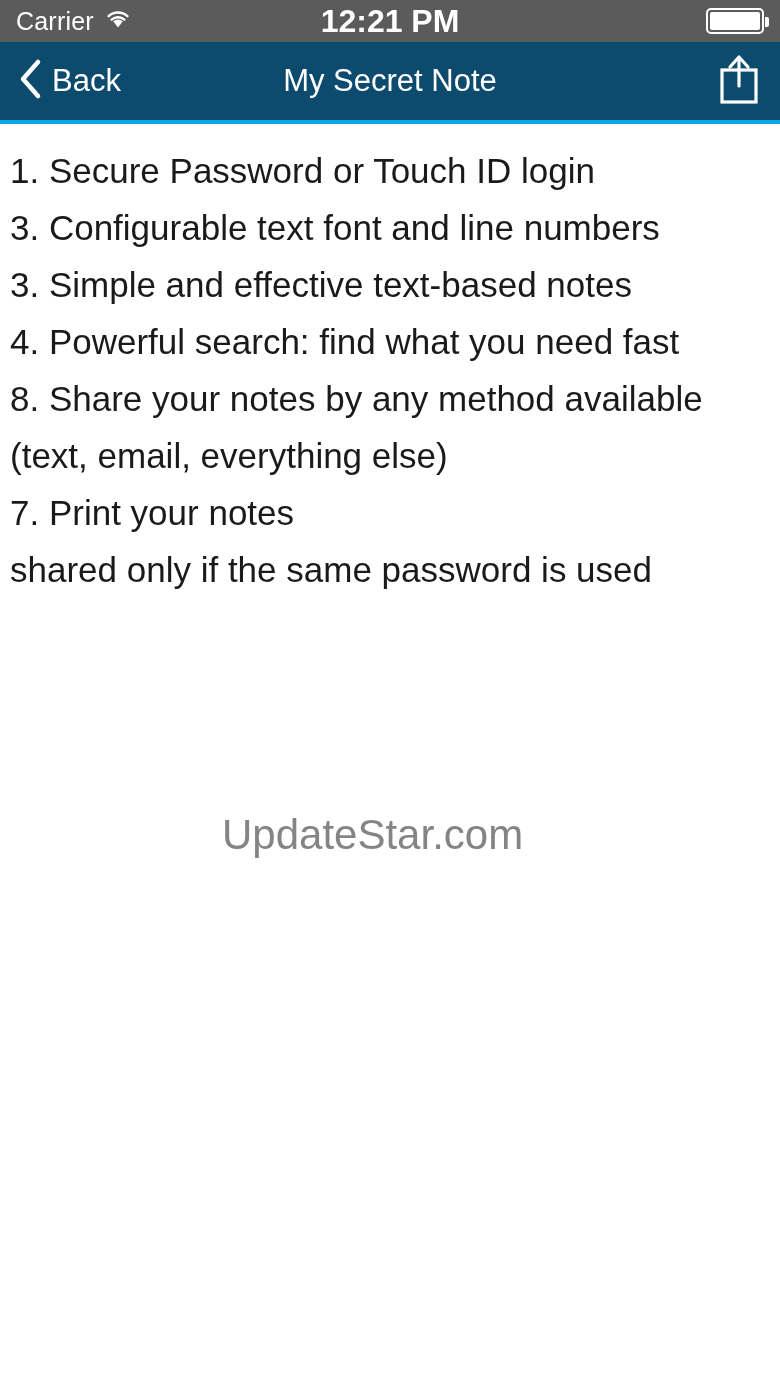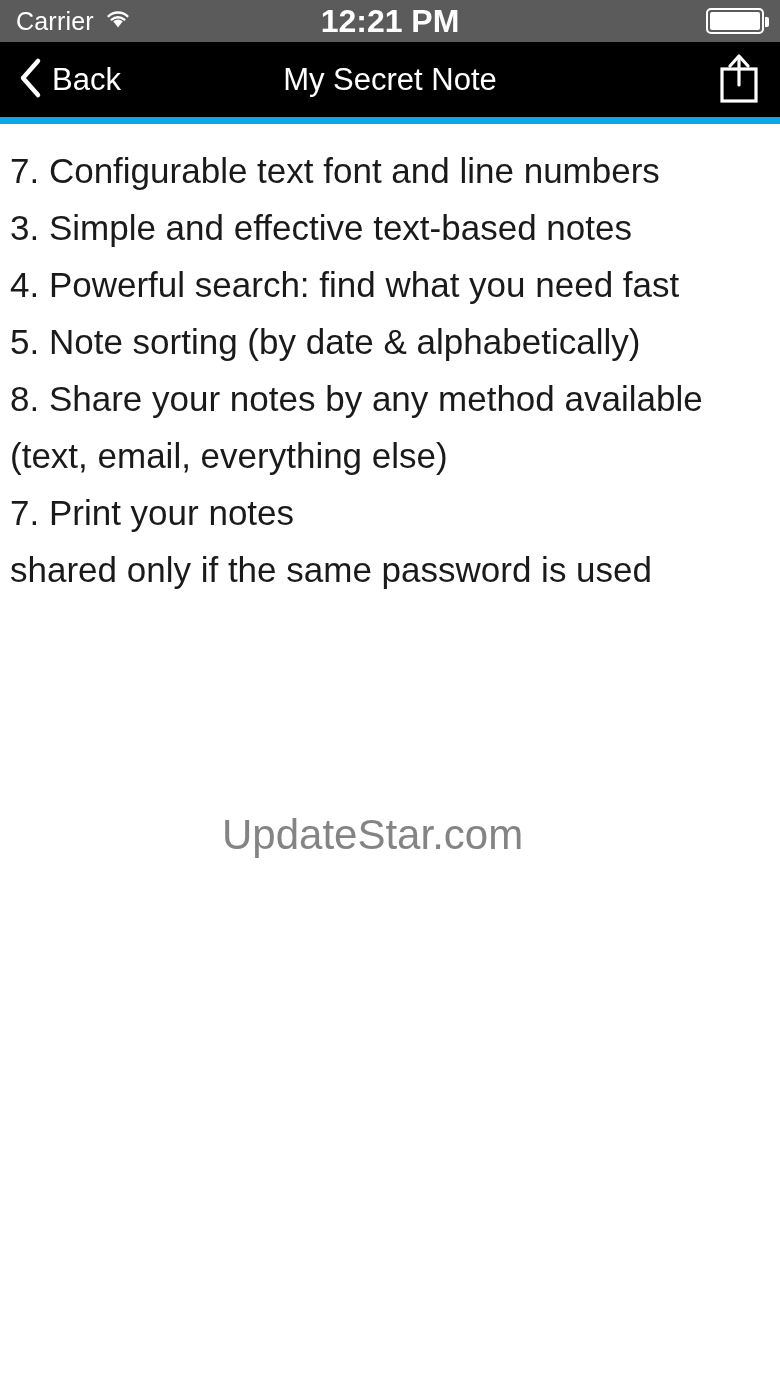--- a/index.html
+++ b/index.html
@@ -79,26 +79,26 @@
   .battery-fill {
     background: #ffffff;
     height: 100%;
     width: 100%;
     border-radius: 2px;
   }
 
   
   .nav-bar {
     height: 82px;
-    background: #000000;
+    background: #0c4a6e;
     display: flex;
     align-items: center;
     position: relative;
     padding: 0 18px;
-    border-bottom: 7px solid #0ea5e9;
+    border-bottom: 4px solid #0ea5e9;
   }
   .nav-back {
     display: flex;
     align-items: center;
     gap: 8px;
     color: #ffffff;
     z-index: 2;
     cursor: pointer;
   }
   .nav-back-label {
@@ -185,24 +185,24 @@
         <svg width="46" height="54" viewBox="0 0 46 54">
           <rect x="6" y="18" width="34" height="32" stroke="#ffffff" stroke-width="3.2" fill="none"></rect>
           <line x1="23" y1="6" x2="23" y2="34" stroke="#ffffff" stroke-width="3.2" stroke-linecap="round"></line>
           <polyline points="14,15 23,5 32,15" stroke="#ffffff" stroke-width="3.2" fill="none" stroke-linecap="round" stroke-linejoin="round"></polyline>
         </svg>
       </span>
     </div>
   </div>
 
   <div class="note-body">
-    <div class="note-line">7. Configurable text font and line numbers</div>
+    <div class="note-line">1. Secure Password or Touch ID login</div>
+    <div class="note-line">3. Configurable text font and line numbers</div>
     <div class="note-line">3. Simple and effective text-based notes</div>
     <div class="note-line">4. Powerful search: find what you need fast</div>
-    <div class="note-line">5. Note sorting (by date &amp; alphabetically)</div>
     <div class="note-line">8. Share your notes by any method available</div>
     <div class="note-line">(text, email, everything else)</div>
     <div class="note-line">7. Print your notes</div>
     <div class="note-line">shared only if the same password is used</div>
 
     <div class="watermark">UpdateStar.com</div>
   </div>
 
 </div>
 

